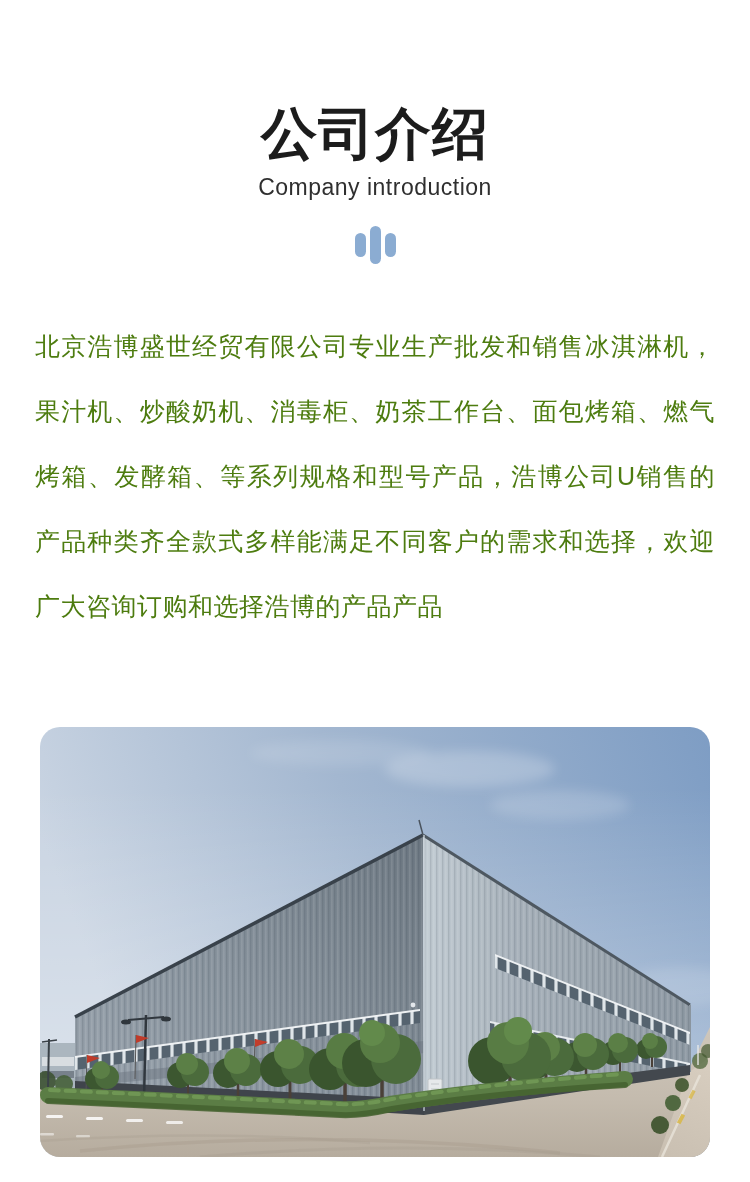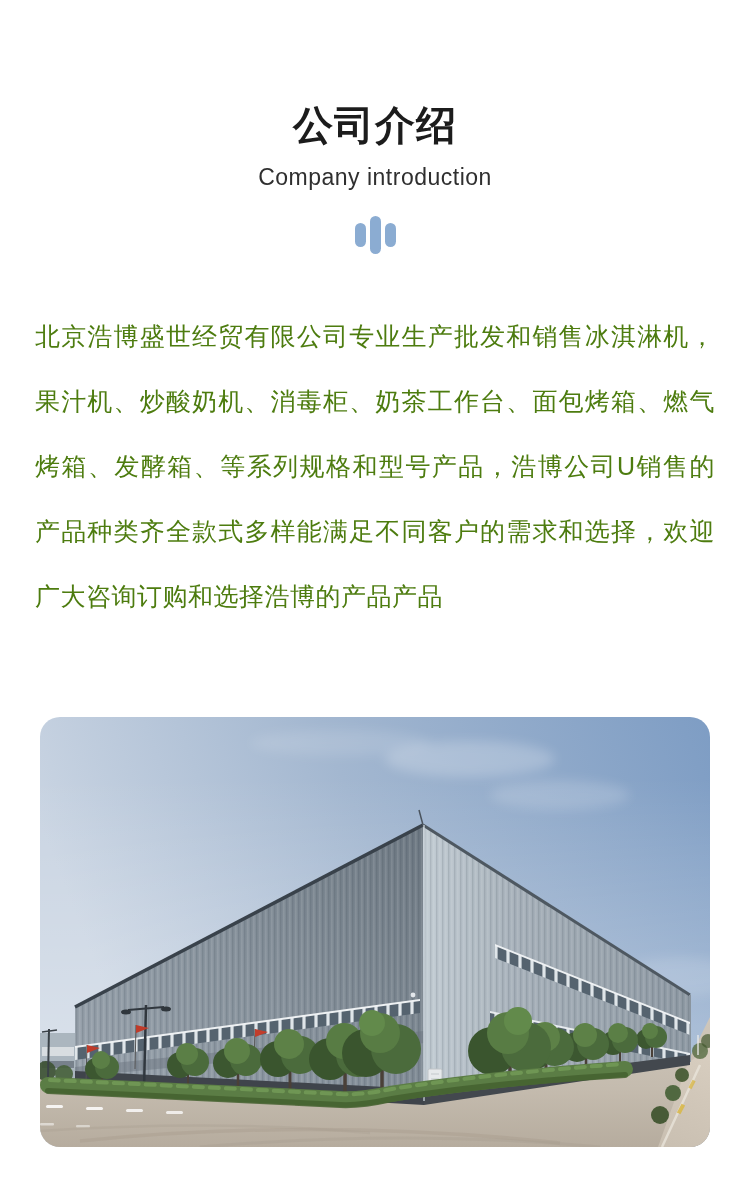--- a/index.html
+++ b/index.html
@@ -3,25 +3,25 @@
 <meta charset="utf-8">
 <style>
   html, body { margin: 0; padding: 0; }
   body {
     width: 750px; height: 1182px; overflow: hidden;
     background: #ffffff;
     font-family: "Liberation Sans", sans-serif;
   }
   .intro-header { text-align: center; padding-top: 102px; }
   .intro-title {
-    margin: 0; font-size: 40px; font-weight: 700;
+    margin: 0; font-size: 56px; font-weight: 700;
     color: #1c1c1c; letter-spacing: 1px; line-height: 1.15;
   }
   .intro-subtitle {
-    margin-top: 16px; font-size: 23px; color: #2f2f2f; letter-spacing: 0.5px;
+    margin-top: 8px; font-size: 23px; color: #2f2f2f; letter-spacing: 0.5px;
   }
   .bars {
     margin-top: 24px; height: 40px;
     display: flex; align-items: center; justify-content: center; gap: 4px;
   }
   .bar { width: 11px; border-radius: 7px; background: #8bacd2; }
   .bar.side { height: 24px; }
   .bar.mid  { height: 38px; }
   .intro-desc {
     margin: 49px 35px 0; width: 680px;

